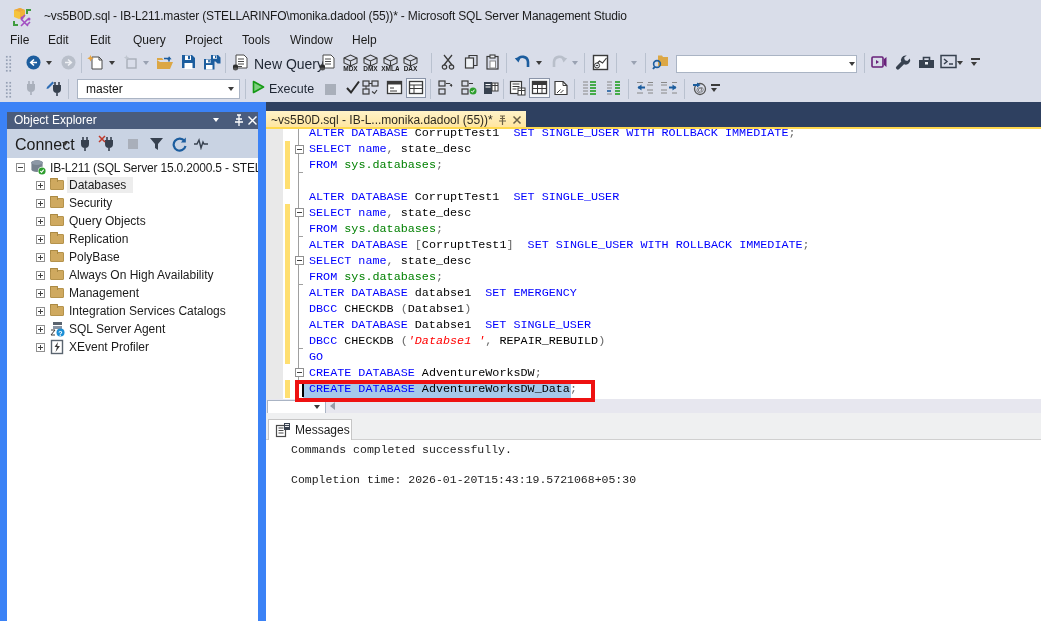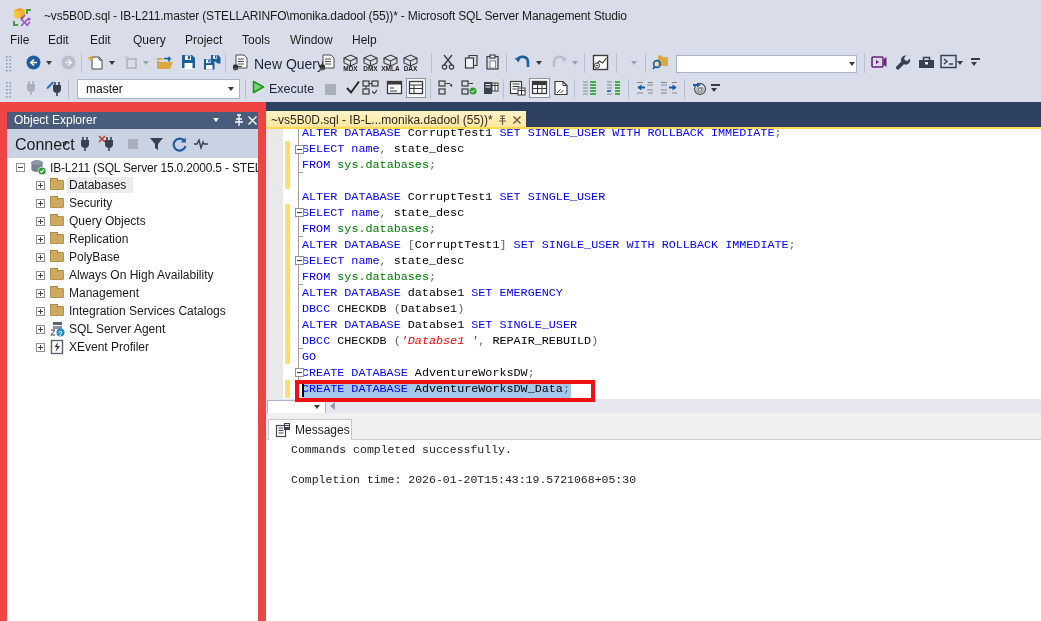--- a/index.html
+++ b/index.html
@@ -1,17 +1,17 @@
 <!DOCTYPE html>
 <html><head>
 <meta charset="utf-8">
 <style>
 html,body{margin:0;padding:0;}
 body{width:1041px;height:621px;overflow:hidden;font-family:"Liberation Sans",sans-serif;}
-#app{position:relative;width:1041px;height:621px;background:#ef4444;}
+#app{position:relative;width:1041px;height:621px;background:#3b82f6;}
 .abs{position:absolute;}
 
 #top{position:absolute;left:0;top:0;width:1041px;height:102px;background:#d9dde9;}
 #title{position:absolute;left:44px;top:9px;font-size:12px;color:#1b1b1b;letter-spacing:-0.16px;}
 #menu{position:absolute;left:0;top:29px;width:1041px;height:21px;}
 .mi{position:absolute;top:4px;font-size:12px;color:#1b1b1b;}
 .sep{position:absolute;width:1px;height:20px;background:#b9c1cf;top:3px;}
 .grip{position:absolute;width:7px;height:18px;top:4px;
  background-image:radial-gradient(circle,#96a0b4 1px,transparent 1.2px);
  background-size:3.5px 3.5px;}
@@ -34,21 +34,21 @@
 .folder:before{content:"";position:absolute;left:-1px;top:-3px;width:6px;height:3px;background:#cfa95f;border:1px solid #ab8a44;border-bottom:none;border-radius:1px 1px 0 0;}
 
 #ed{position:absolute;left:266px;top:102px;width:775px;height:519px;}
 #tabstrip{position:absolute;left:0;top:0;width:775px;height:27px;background:#2e4060;}
 #tab{position:absolute;left:0;top:9px;width:260px;height:18px;background:linear-gradient(#fff3c8,#ffe49b);color:#2e2a20;font-size:12px;}
 #tabline{position:absolute;left:0;top:25px;width:775px;height:2px;background:#ffd94f;}
 #code{position:absolute;left:0;top:27px;width:775px;height:270px;background:#fff;overflow:hidden;}
 #lmargin{position:absolute;left:0;top:0;width:17px;height:270px;background:#e9e9e9;}
 .ybar{position:absolute;left:18.5px;width:5.5px;background:#ffdf70;}
 .codeline{position:absolute;left:36px;height:16px;line-height:16px;font-family:"Liberation Mono",monospace;font-size:11.75px;white-space:pre;color:#000;}
-.k{color:#0000ff;}
+.k{color:#0000ff;margin-left:7px;}
 .g{color:#008000;}
 .r{color:#ff0000;font-style:italic;}
 .p{color:#666666;}
 .foldline{position:absolute;left:32px;width:1px;background:#a0a0a0;}
 .foldtick{position:absolute;left:32px;width:5px;height:1px;background:#a0a0a0;}
 .sel{position:absolute;background:#a5c9ea;}
 #redbox{position:absolute;left:29px;top:278px;width:300px;height:22px;border:4px solid #ee1111;box-sizing:border-box;z-index:5;}
 #zoomrow{position:absolute;left:0;top:297px;width:775px;height:14px;background:#e7e7ef;}
 #msgstrip{position:absolute;left:0;top:311px;width:775px;height:27px;background:#eff0f1;border-bottom:1px solid #d0d0d0;box-sizing:border-box;}
 #msgtab{position:absolute;left:2px;top:6px;width:84px;height:21px;background:#fff;border:1px solid #c6c6c6;border-bottom:none;box-sizing:border-box;font-size:12px;color:#1b1b1b;}

